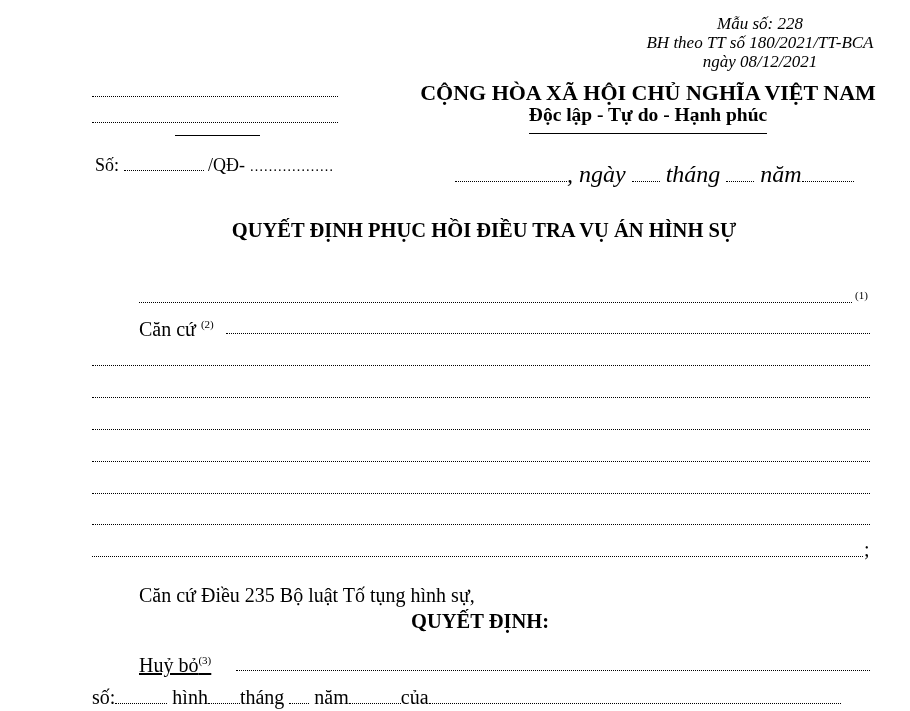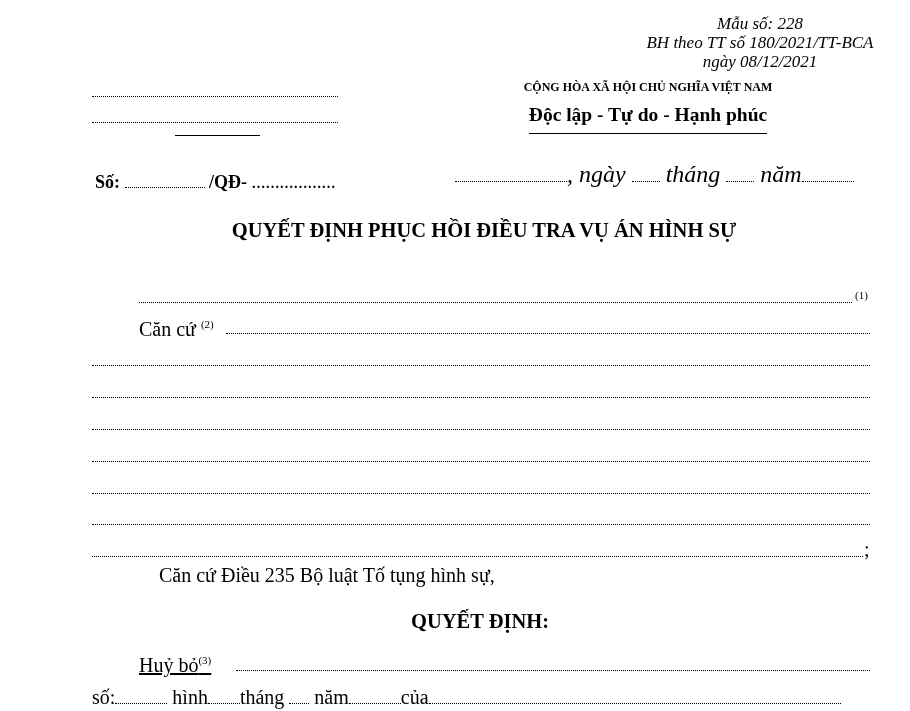--- a/index.html
+++ b/index.html
@@ -1,24 +1,24 @@
 <!DOCTYPE html>
 <html><head>
 <meta charset="utf-8">
 <style>
   html, body { margin: 0; padding: 0; background: #ffffff; }
   body { width: 910px; height: 711px; position: relative; overflow: hidden; color: #000; font-family: "Liberation Serif", serif; }
   .abs { position: absolute; }
   .dots { position: absolute; border-bottom: 1px dotted #000; height: 0; }
   .form-code { position: absolute; left: 620px; width: 280px; text-align: center; font-style: italic; font-size: 17px; line-height: 19px; }
-  .republic { position: absolute; left: 420px; width: 456px; text-align: center; font-weight: bold; font-size: 12px; top: 80px; }
+  .republic { position: absolute; left: 420px; width: 456px; text-align: center; font-weight: bold; font-size: 22px; top: 80px; }
   .motto { position: absolute; left: 420px; width: 456px; text-align: center; font-weight: bold; font-size: 19.5px; top: 104px; }
   .motto span { border-bottom: 1.5px solid #000; padding-bottom: 8px; }
   .solid-rule { position: absolute; border-top: 1.5px solid #000; }
-  .num-line { position: absolute; top: 172px; left: 95px; font-size: 18px; font-weight: bold; }
+  .num-line { position: absolute; top: 155px; left: 95px; font-size: 18px; }
   .date-line { position: absolute; top: 161px; left: 455px; font-size: 24px; font-style: italic; }
   .title { position: absolute; top: 219px; left: 0; width: 968px; text-align: center; font-weight: bold; font-size: 20.5px; }
   .body-text { position: absolute; font-size: 20px; }
   sup { font-size: 11px; }
   .decide { position: absolute; top: 610px; left: 0; width: 960px; text-align: center; font-weight: bold; font-size: 20.5px; }
   .inline-dots { display: inline-block; border-bottom: 1px dotted #000; height: 0; vertical-align: baseline; }
 </style>
 </head>
 <body>
 
@@ -63,21 +63,21 @@
 <div class="dots" style="left:92px; top:365px; width:778px;"></div>
 <div class="dots" style="left:92px; top:397px; width:778px;"></div>
 <div class="dots" style="left:92px; top:429px; width:778px;"></div>
 <div class="dots" style="left:92px; top:461px; width:778px;"></div>
 <div class="dots" style="left:92px; top:493px; width:778px;"></div>
 <div class="dots" style="left:92px; top:524px; width:778px;"></div>
 
 <div class="dots" style="left:92px; top:556px; width:771px;"></div>
 <div class="abs" style="left:864px; top:538px; font-size:20px;">;</div>
 
-<div class="body-text" style="left:139px; top:564px;margin-left:20px;">Căn cứ Điều 235 Bộ luật Tố tụng hình sự,</div>
+<div class="body-text" style="left:139px; top:584px;">Căn cứ Điều 235 Bộ luật Tố tụng hình sự,</div>
 
 <div class="decide">QUYẾT ĐỊNH:</div>
 
 <div class="body-text" style="left:139px; top:654px;text-decoration:underline;">
   <span>Huỷ bỏ</span><sup>(3)</sup>
 </div>
 <div class="dots" style="left:236px; top:670px; width:634px;"></div>
 
 <div class="body-text" style="left:92px; top:686px; width:800px; white-space:nowrap;">
   <span>số:</span><span class="inline-dots" style="width:52px;"></span>

